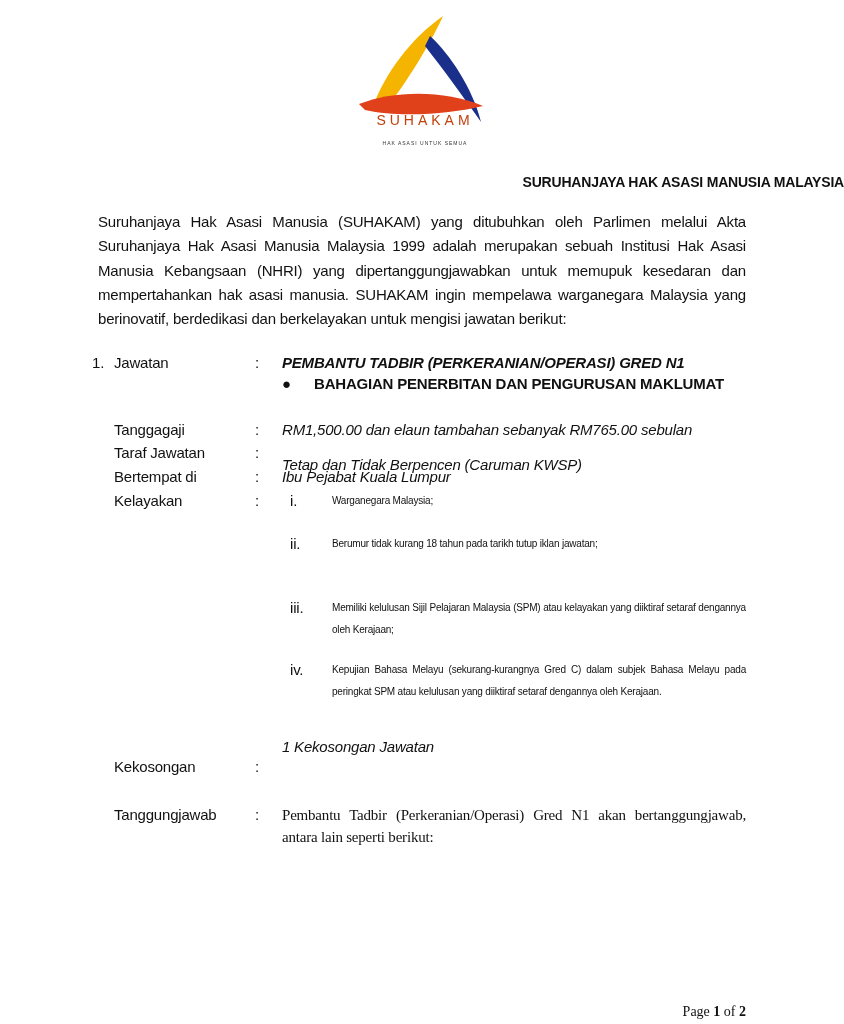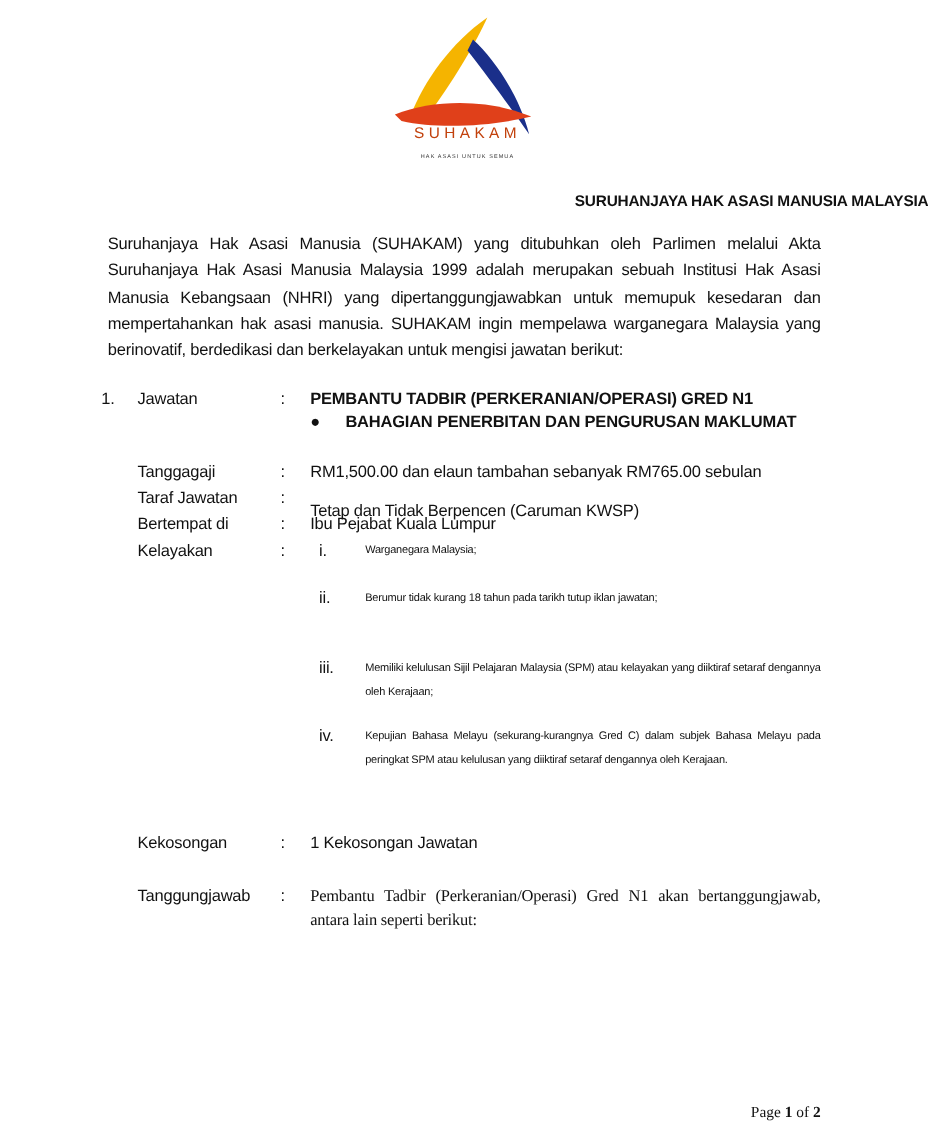--- a/index.html
+++ b/index.html
@@ -10,23 +10,23 @@
   .logo-word { position:absolute; left:0; top:98px; width:140px; text-align:center;
                font-size:14px; letter-spacing:4px; color:#c2410c; }
   .logo-tag { position:absolute; left:0; top:126px; width:140px; text-align:center;
               font-size:5px; letter-spacing:1px; color:#333; }
   .title { left:0; width:844px; top:174px; text-align:right; font-weight:bold;
            font-size:14px; letter-spacing:-0.2px; }
   .intro { left:98px; top:210px; width:648px; font-size:15px; line-height:24.3px;
            text-align:justify; letter-spacing:-0.2px; }
   .row { position:absolute; font-size:15px; letter-spacing:-0.2px; line-height:22px; }
   .num { left:92px; }
-  .lbl { left:125px; }
+  .lbl { left:114px; }
   .colon { left:255px; }
-  .val { left:282px; }
+  .val { left:282px;font-style:italic; }
   .bold { font-weight:bold; }
   .bullet { left:282px; }
   .bullet-text { left:314px; }
   .roman { left:290px; }
   .item { left:332px; width:414px; text-align:justify; font-size:10px;
           line-height:22px; letter-spacing:-0.2px; position:absolute; }
   .tj { left:282px; width:464px; text-align:justify; font-size:15px; line-height:22px;
         letter-spacing:-0.2px; position:absolute; text-align-last:auto;font-family:Liberation Serif, serif; }
   .pager { right:98px; bottom:4px; font-family:"Liberation Serif", serif; font-size:14px; }
 </style>
@@ -76,21 +76,21 @@
 <div class="item" style="top:533px">Berumur tidak kurang 18 tahun pada tarikh tutup iklan jawatan;</div>
 
 <div class="row roman" style="top:597px">iii.</div>
 <div class="item" style="top:597px">Memiliki kelulusan Sijil Pelajaran Malaysia (SPM) atau kelayakan yang diiktiraf setaraf dengannya oleh Kerajaan;</div>
 
 <div class="row roman" style="top:659px">iv.</div>
 <div class="item" style="top:659px">Kepujian Bahasa Melayu (sekurang-kurangnya Gred C) dalam subjek Bahasa Melayu pada peringkat SPM atau kelulusan yang diiktiraf setaraf dengannya oleh Kerajaan.</div>
 
 <div class="row lbl" style="top:756px">Kekosongan</div>
 <div class="row colon" style="top:756px">:</div>
-<div class="row val" style="top:756px">1 Kekosongan Jawatan</div>
+<div class="row val" style="top:736px">1 Kekosongan Jawatan</div>
 
 <div class="row lbl" style="top:804px">Tanggungjawab</div>
 <div class="row colon" style="top:804px">:</div>
 <div class="tj" style="top:804px">Pembantu Tadbir (Perkeranian/Operasi) Gred N1 akan bertanggungjawab, antara lain seperti berikut:</div>
 
 <div class="abs pager">
   <span>Page</span>
   <b>1</b>
   <span>of</span>
   <b>2</b>

